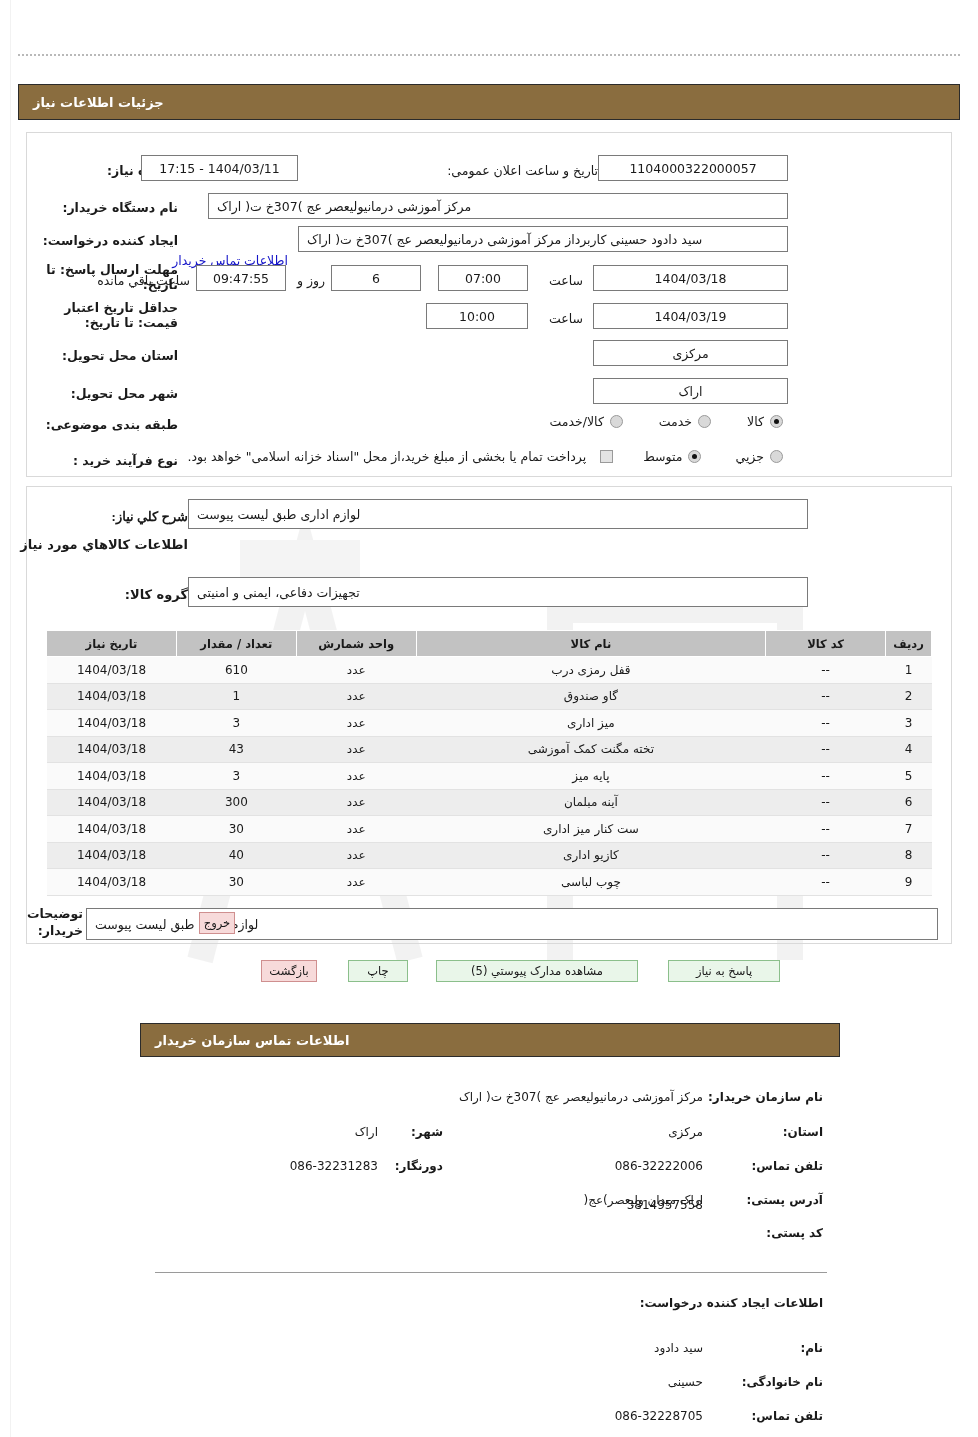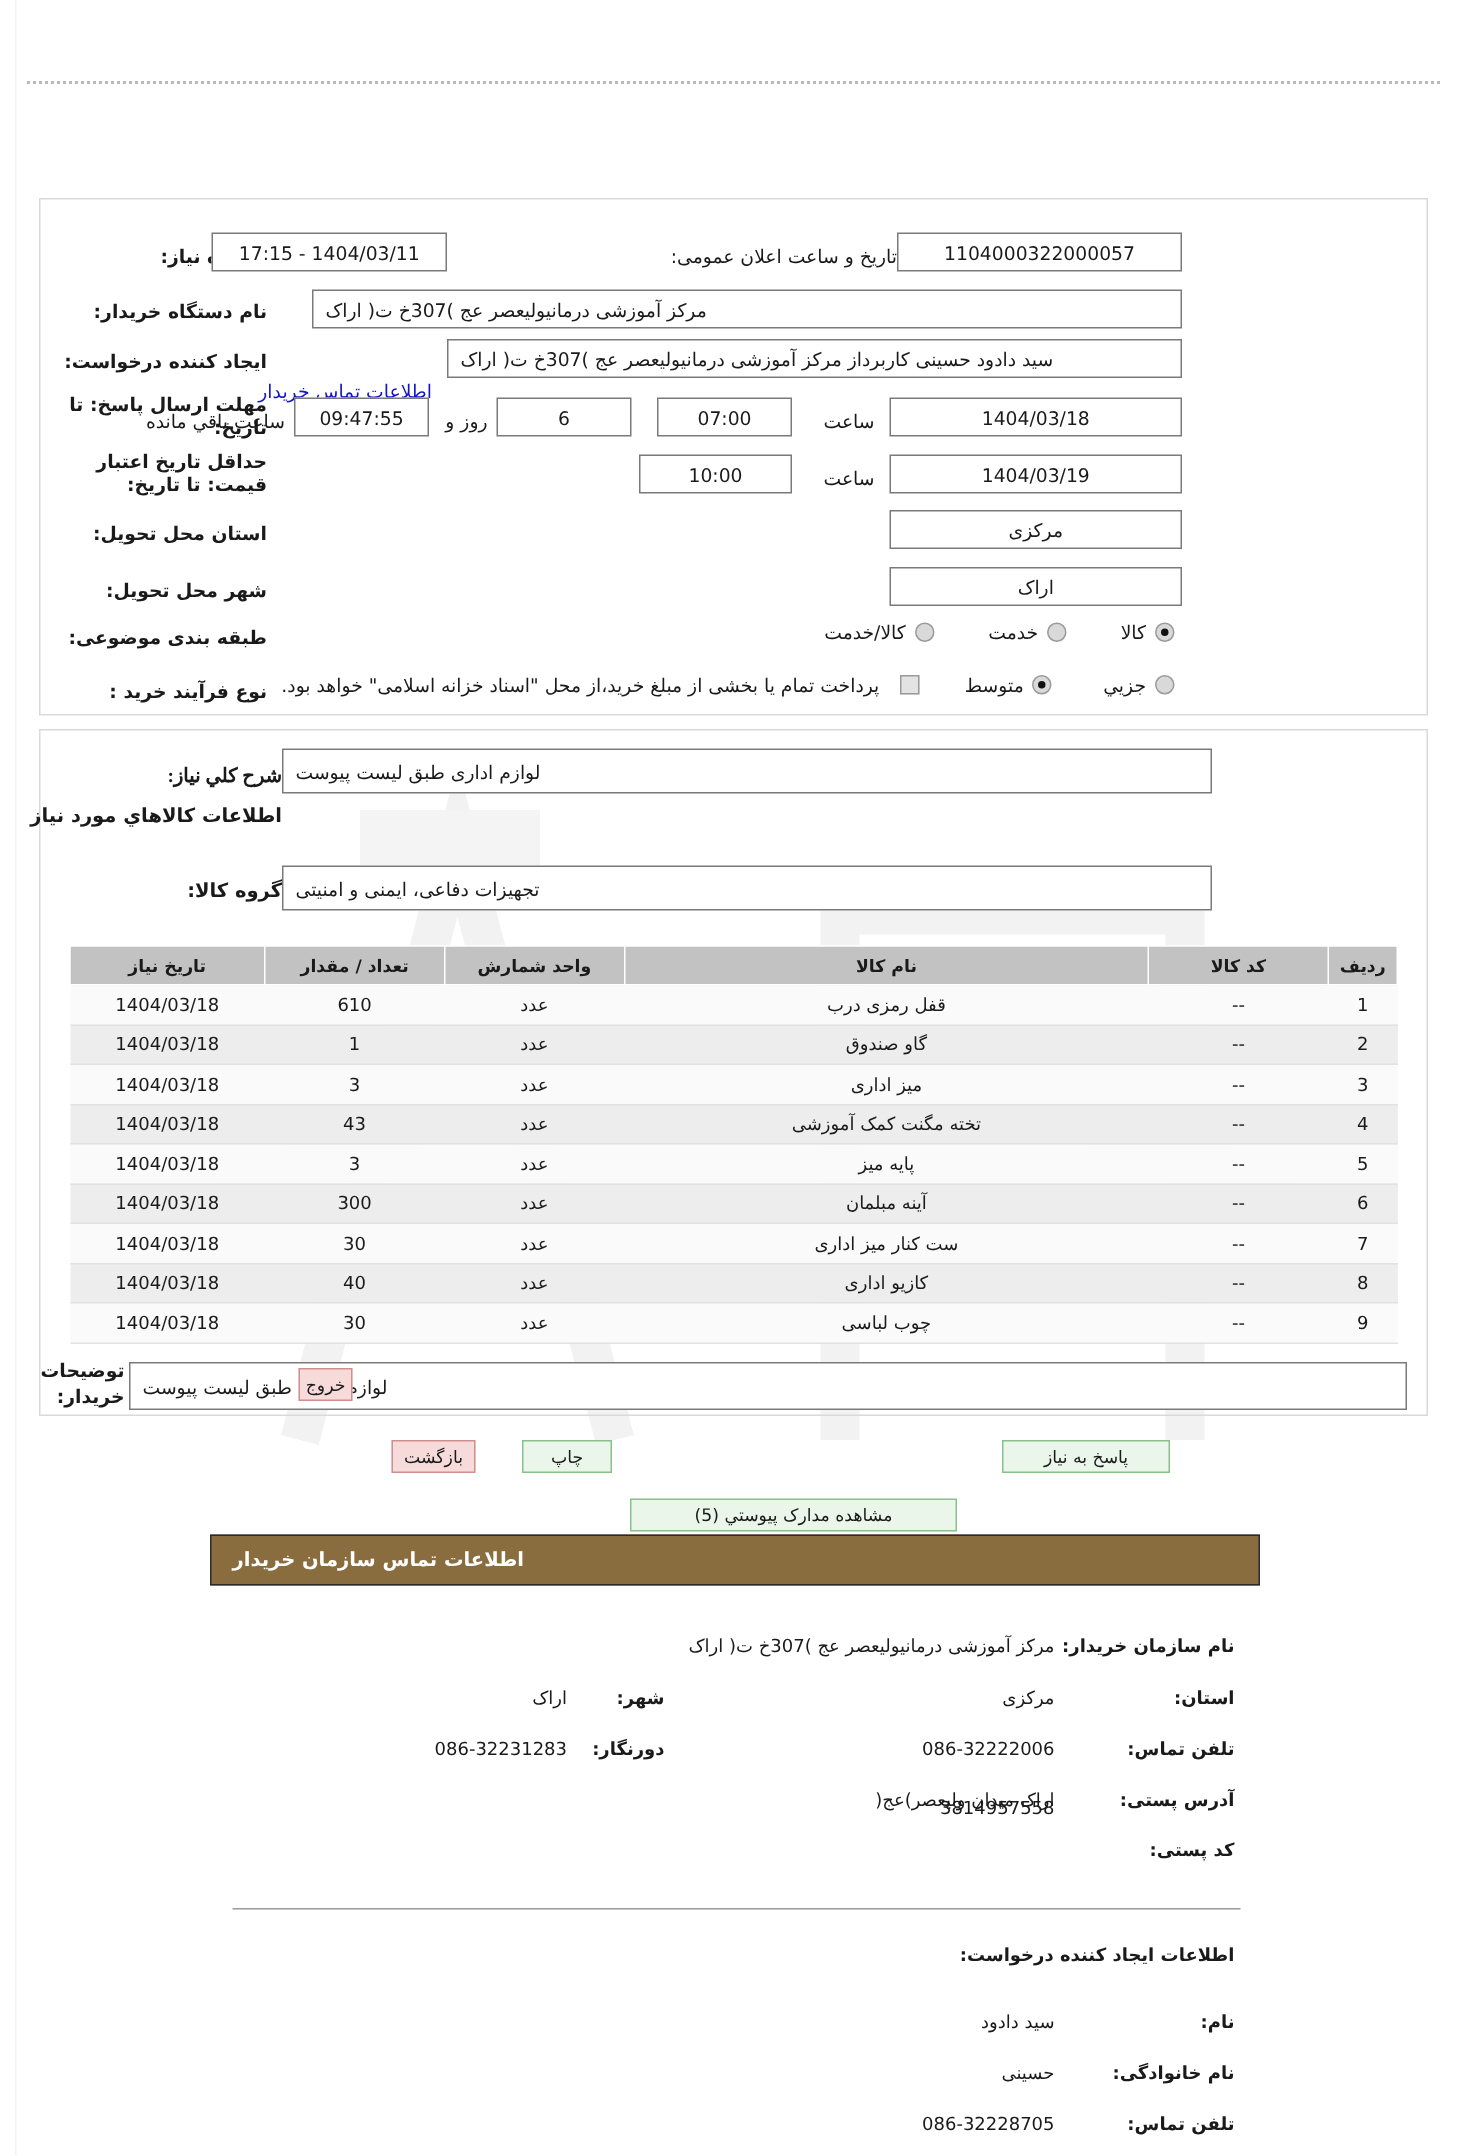--- a/index.html
+++ b/index.html
@@ -161,20 +161,23 @@
     </g>
     <path d="M60 300 Q410 120 770 300" fill="none" stroke="#dedede" stroke-width="34"></path>
     <g fill="#dcdcdc">
       <rect x="150" y="40" width="120" height="40"></rect>
     </g>
   </svg>
 
   <div class="side-rail-l"></div>
   <div class="dotted-rule"></div>
 
+  <div class="bar bar-main">
+    <span style="margin-right:auto;">جزئیات اطلاعات نیاز</span>
+  </div>
 
   <div class="panel panel-top"></div>
 
   <div class="lbl bold" style="right:800px; top:163px; width:150px;">شماره نیاز:</div>
   <div class="fld center" style="right:190px; top:155px; width:190px;">1104000322000057</div>
 
   <div class="lbl" style="right:380px; top:163px;">تاریخ و ساعت اعلان عمومی:</div>
   <div class="fld center" style="right:680px; top:155px; width:157px;">1404/03/11 - 17:15</div>
 
   <div class="lbl bold" style="right:800px; top:200px;">نام دستگاه خریدار:</div>
@@ -322,21 +325,21 @@
           <td>30</td>
           <td>1404/03/18</td>
         </tr>
       </tbody>
   </table>
 
   <div class="lbl bold wrap" style="right:895px; top:905px; width:66px; line-height:17px;">توضیحات خریدار:</div>
   <div class="fld" style="right:40px; top:908px; width:852px; height:32px;">لوازم اداری طبق لیست پیوست</div>
 
   <div class="btn" style="right:198px; top:960px; width:112px;">پاسخ به نیاز</div>
-  <div class="btn" style="right:340px; top:999px; width:218px;">مشاهده مدارک پیوستي (5)</div>
+  <div class="btn" style="right:340px; top:960px; width:202px;">مشاهده مدارک پیوستي (5)</div>
   <div class="btn" style="right:570px; top:960px; width:60px;">چاپ</div>
   <div class="btn danger" style="right:661px; top:960px; width:56px;">بازگشت</div>
   <div class="btn danger" style="right:743px; top:912px; width:36px;">خروج</div>
 
   <div class="bar bar-contact">
     <span style="margin-right:auto;">اطلاعات تماس سازمان خریدار</span>
   </div>
 
   <div class="ci-lbl" style="right:155px; top:1090px;">نام سازمان خریدار:</div>
   <div class="ci-val" style="right:275px; top:1090px;">مرکز آموزشی درمانیولیعصر عج )307خ ت( اراک</div>

